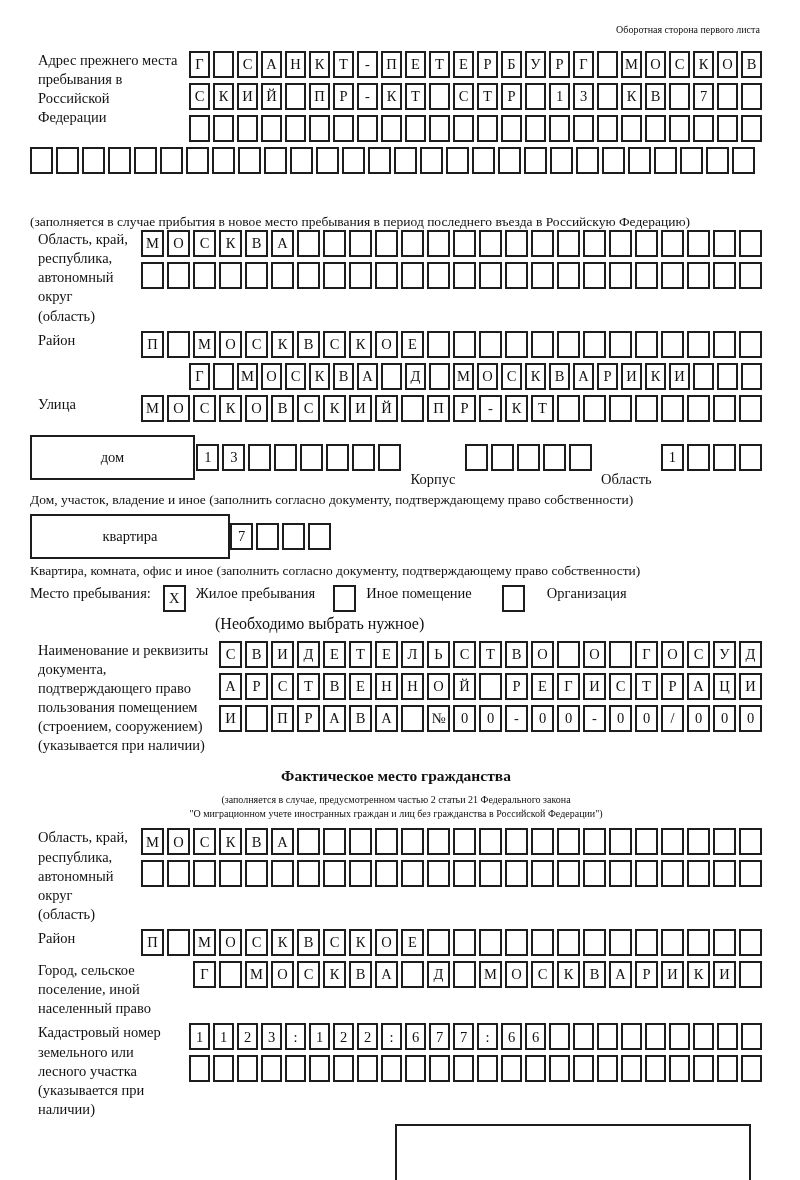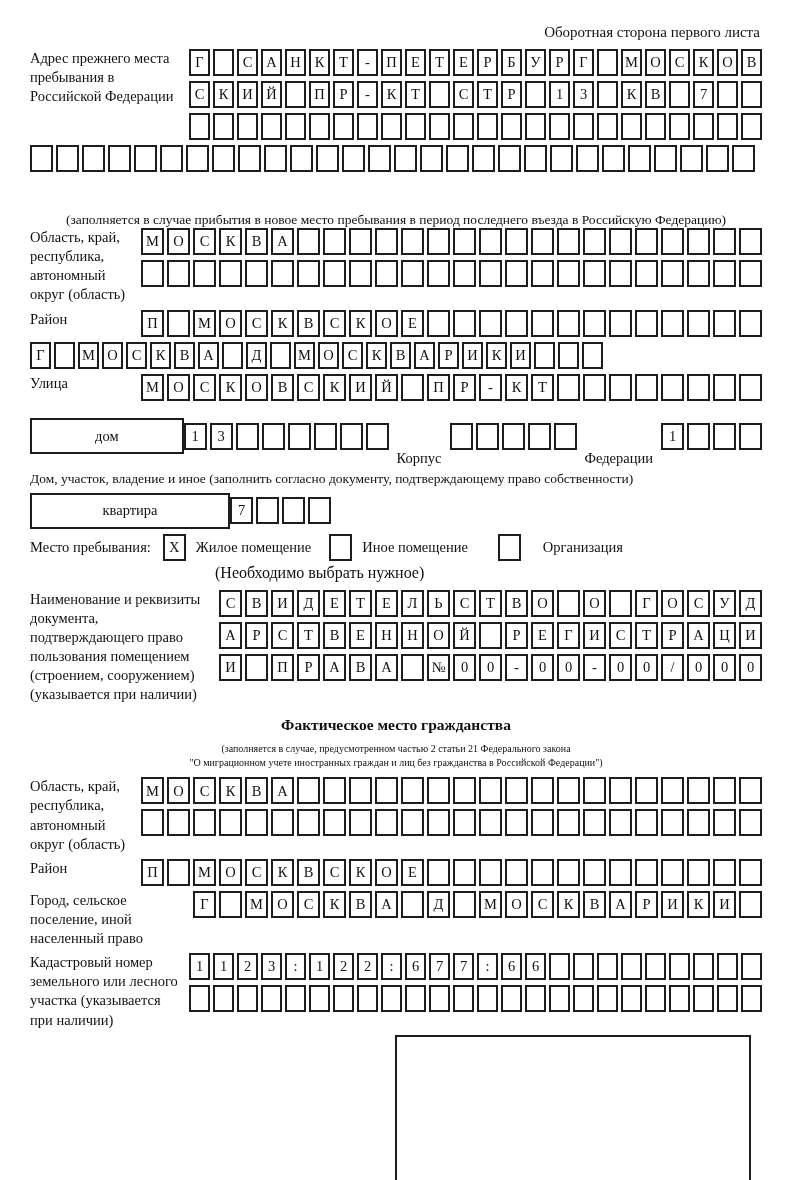--- a/index.html
+++ b/index.html
@@ -2,54 +2,54 @@
 <html><head>
 <meta charset="utf-8">
 <style>
   html,body{margin:0;padding:0;}
   body{
     width:800px;height:1180px;background:#fff;color:#111;
     font-family:"Liberation Serif","DejaVu Serif",serif;
     overflow:hidden;
   }
   .page{box-sizing:border-box;width:800px;height:1180px;padding:10px 38px 0 30px;}
-  .header-note{text-align:right;font-size:15px;margin:14px 2px 8px 0;}
+  .header-note{text-align:right;font-size:10px;margin:14px 2px 16px 0;}
 
   
   .box-row{display:flex;gap:3px;}
   .cbox{
     box-sizing:border-box;flex:0 0 auto;width:23px;height:27px;
     border:2px solid #1d1d1d;display:inline-flex;align-items:center;justify-content:center;
     font-size:14.5px;line-height:1;background:#fff;
   }
   .box-row.narrow .cbox{width:21px;}
   .rows{display:flex;flex-direction:column;gap:5px;align-items:flex-end;}
 
-  .field{display:flex;justify-content:space-between;margin-bottom:5px;}
+  .field{display:flex;justify-content:flex-end;margin-bottom:5px;margin-left:8px;}
   .field .label{flex:1;font-size:14.5px;line-height:1.32;padding-right:8px;}
 
   .note{font-size:13.5px;}
-  .note.center{text-align:center;margin-top:40px;}
+  .note.center{margin-top:40px;}
   .sec-title{font-weight:bold;font-size:16px;text-align:center;margin:6px 0 10px;}
   .sub-title{font-weight:bold;font-size:15.5px;text-align:center;margin:12px 0 8px;}
   .small-center{font-size:10px;text-align:center;line-height:1.35;}
 
   
   .inline-row{display:flex;align-items:center;margin-bottom:4px;}
   .wide-box{
-    box-sizing:border-box;height:36px;border:2px solid #1d1d1d;
+    box-sizing:border-box;height:45px;border:2px solid #1d1d1d;
     display:flex;align-items:center;justify-content:center;font-size:14.5px;
   }
   .wide-box.dom{width:165px;}
   .wide-box.kv{width:200px;}
   .inline-label{font-size:14.5px;white-space:nowrap;padding:0 8px;margin-top:44px;}
   .dom-row{justify-content:space-between;}
 
   
-  .check-row{display:flex;align-items:center;margin:5px 0 3px;}
+  .check-row{display:flex;align-items:flex-start;margin:5px 0 3px;}
   .check-row .label{font-size:14.5px;}
   .checkbox{
     box-sizing:border-box;width:23px;height:27px;border:2px solid #1d1d1d;
     display:inline-flex;align-items:center;justify-content:center;
     font-size:14.5px;margin:0 10px 0 18px;flex:0 0 auto;
   }
   .check-note{font-size:16px;margin:0 0 8px 185px;}
 
   
   .stamp-box{
@@ -346,44 +346,45 @@
         <span class="cbox">&nbsp;</span>
       </div>
     <span class="inline-label">Корпус</span>
     <div class="box-row">
         <span class="cbox">&nbsp;</span>
         <span class="cbox">&nbsp;</span>
         <span class="cbox">&nbsp;</span>
         <span class="cbox">&nbsp;</span>
         <span class="cbox">&nbsp;</span>
       </div>
-    <span class="inline-label">Федерации</span>
+    <span class="inline-label">Область</span>
     <div class="box-row">
         <span class="cbox">1</span>
         <span class="cbox">&nbsp;</span>
         <span class="cbox">&nbsp;</span>
         <span class="cbox">&nbsp;</span>
       </div>
   </div>
   <div class="note" style="margin-bottom:6px;">Дом, участок, владение и иное (заполнить согласно документу, подтверждающему право собственности)</div>
 
   <div class="inline-row">
     <div class="wide-box kv">квартира</div>
     <div class="box-row">
         <span class="cbox">7</span>
         <span class="cbox">&nbsp;</span>
         <span class="cbox">&nbsp;</span>
         <span class="cbox">&nbsp;</span>
       </div>
   </div>
+  <div class="note" style="margin-bottom:6px;">Квартира, комната, офис и иное (заполнить согласно документу, подтверждающему право собственности)</div>
 
   <div class="check-row">
     <span class="label">Место пребывания:</span>
     <span class="checkbox" style="margin-left:12px;">X</span>
-    <span class="label">Жилое помещение</span>
+    <span class="label">Жилое пребывания</span>
     <span class="checkbox"></span>
     <span class="label">Иное помещение</span>
     <span class="checkbox" style="margin-left:30px;margin-right:22px;"></span>
     <span class="label">Организация</span>
   </div>
   <div class="check-note">(Необходимо выбрать нужное)</div>
 
   <div class="field">
     <div class="label">Наименование и реквизиты документа, подтверждающего право пользования помещением (строением, сооружением) (указывается при наличии)</div>
     <div class="rows">

